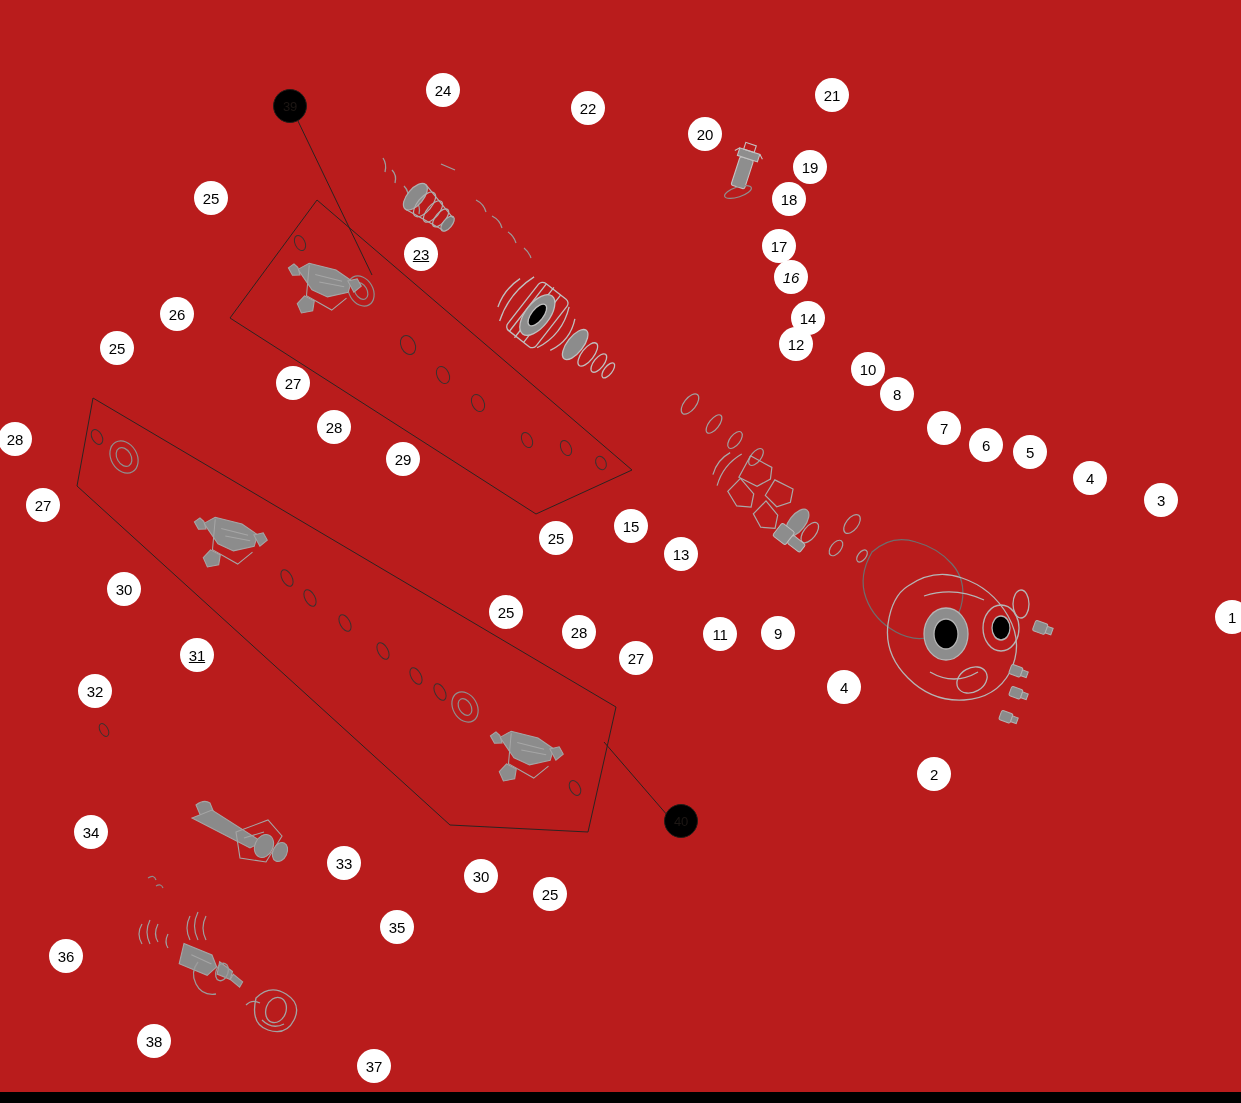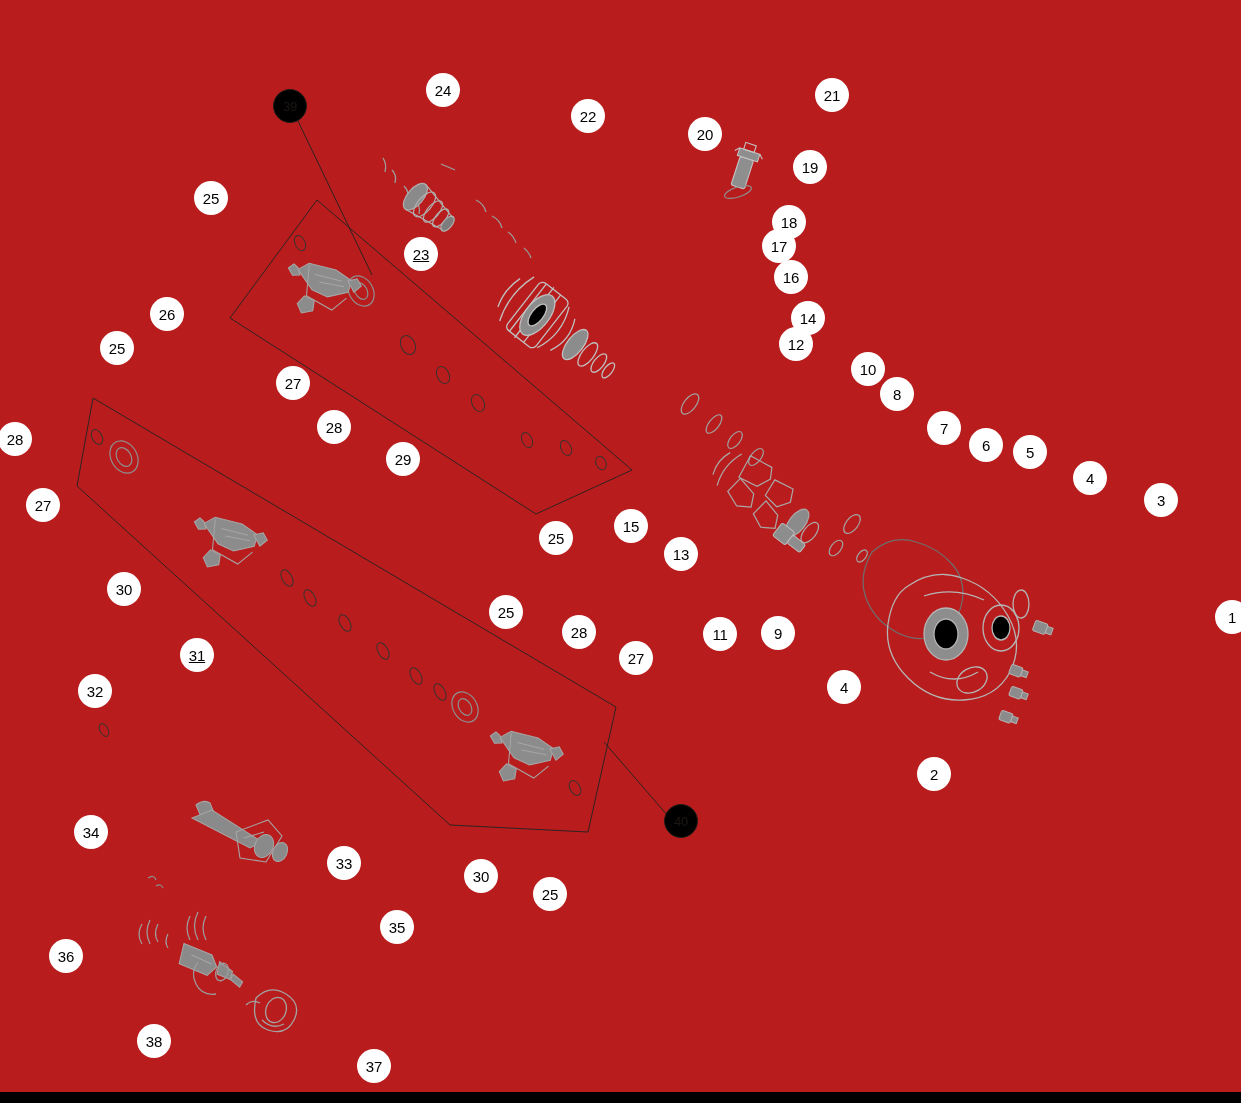--- a/index.html
+++ b/index.html
@@ -280,29 +280,29 @@
     <g stroke="#2b2321" stroke-width="1" fill="none">
       <line x1="297" y1="119" x2="372" y2="275"></line>
       <line x1="604" y1="742" x2="668" y2="816"></line>
     </g>
   </svg>
 
   <div id="callout-layer">
       <div class="callout" style="left: 443px; top: 90px;">24</div>
       <div class="callout dim" style="left: 290px; top: 106px;">39</div>
       <div class="callout" style="left: 832px; top: 95px;">21</div>
-      <div class="callout" style="left: 588px; top: 116px;">22</div>
+      <div class="callout" style="left: 588px; top: 108px;">22</div>
       <div class="callout" style="left: 705px; top: 134px;">20</div>
       <div class="callout" style="left: 810px; top: 167px;">19</div>
       <div class="callout" style="left: 211px; top: 198px;">25</div>
-      <div class="callout" style="left: 789px; top: 222px;">18</div>
+      <div class="callout" style="left: 789px; top: 199px;">18</div>
       <div class="callout" style="left: 779px; top: 246px;">17</div>
       <div class="callout" style="left: 421px; top: 254px; text-decoration: underline;">23</div>
-      <div class="callout" style="left: 791px; top: 277px;">16</div>
-      <div class="callout" style="left: 167px; top: 314px;">26</div>
+      <div class="callout" style="left: 791px; top: 277px; font-style: italic;">16</div>
+      <div class="callout" style="left: 177px; top: 314px;">26</div>
       <div class="callout" style="left: 808px; top: 318px;">14</div>
       <div class="callout" style="left: 796px; top: 344px;">12</div>
       <div class="callout" style="left: 117px; top: 348px;">25</div>
       <div class="callout" style="left: 868px; top: 369px;">10</div>
       <div class="callout" style="left: 293px; top: 383px;">27</div>
       <div class="callout" style="left: 897px; top: 394px;">8</div>
       <div class="callout" style="left: 334px; top: 427px;">28</div>
       <div class="callout" style="left: 944px; top: 428px;">7</div>
       <div class="callout" style="left: 15px; top: 439px;">28</div>
       <div class="callout" style="left: 986px; top: 445px;">6</div>

